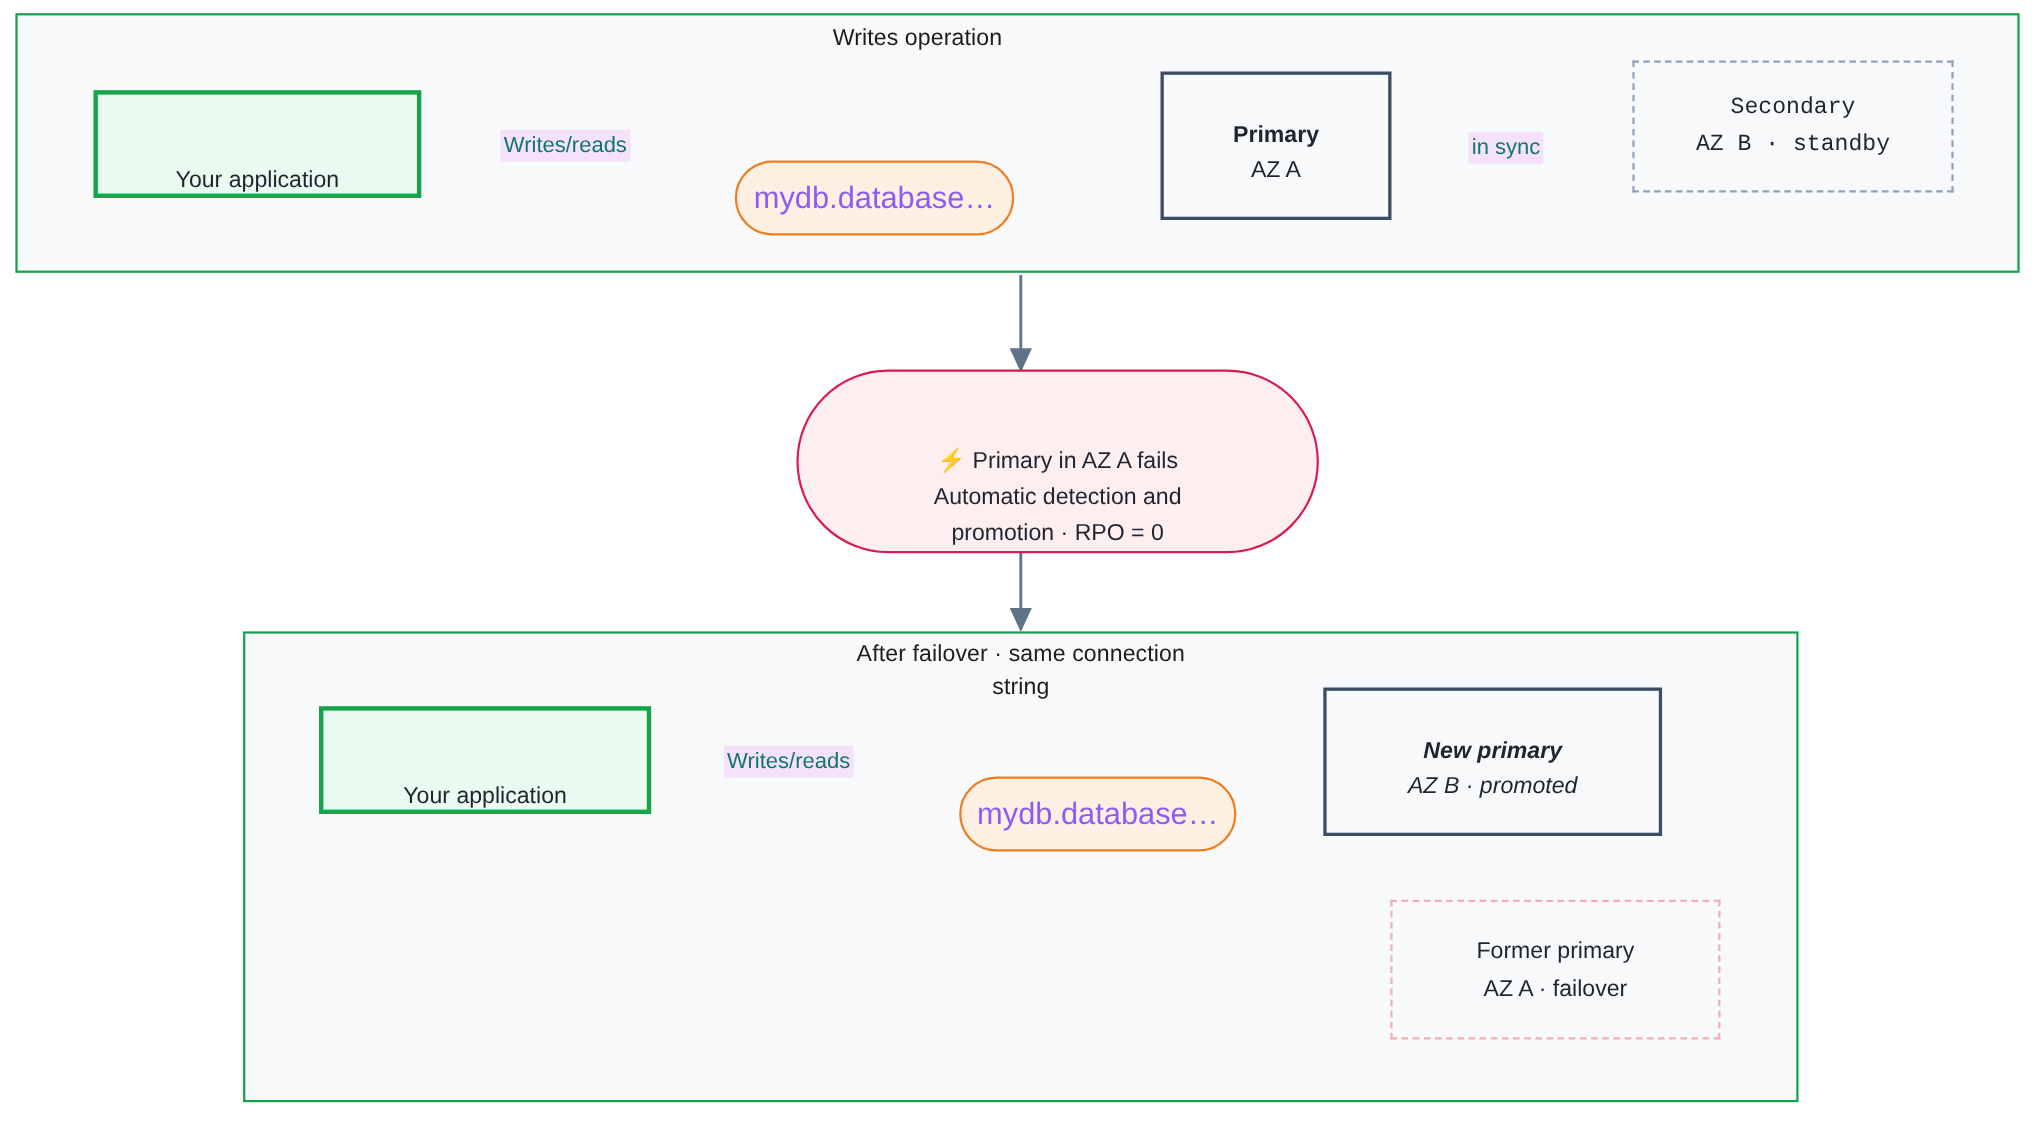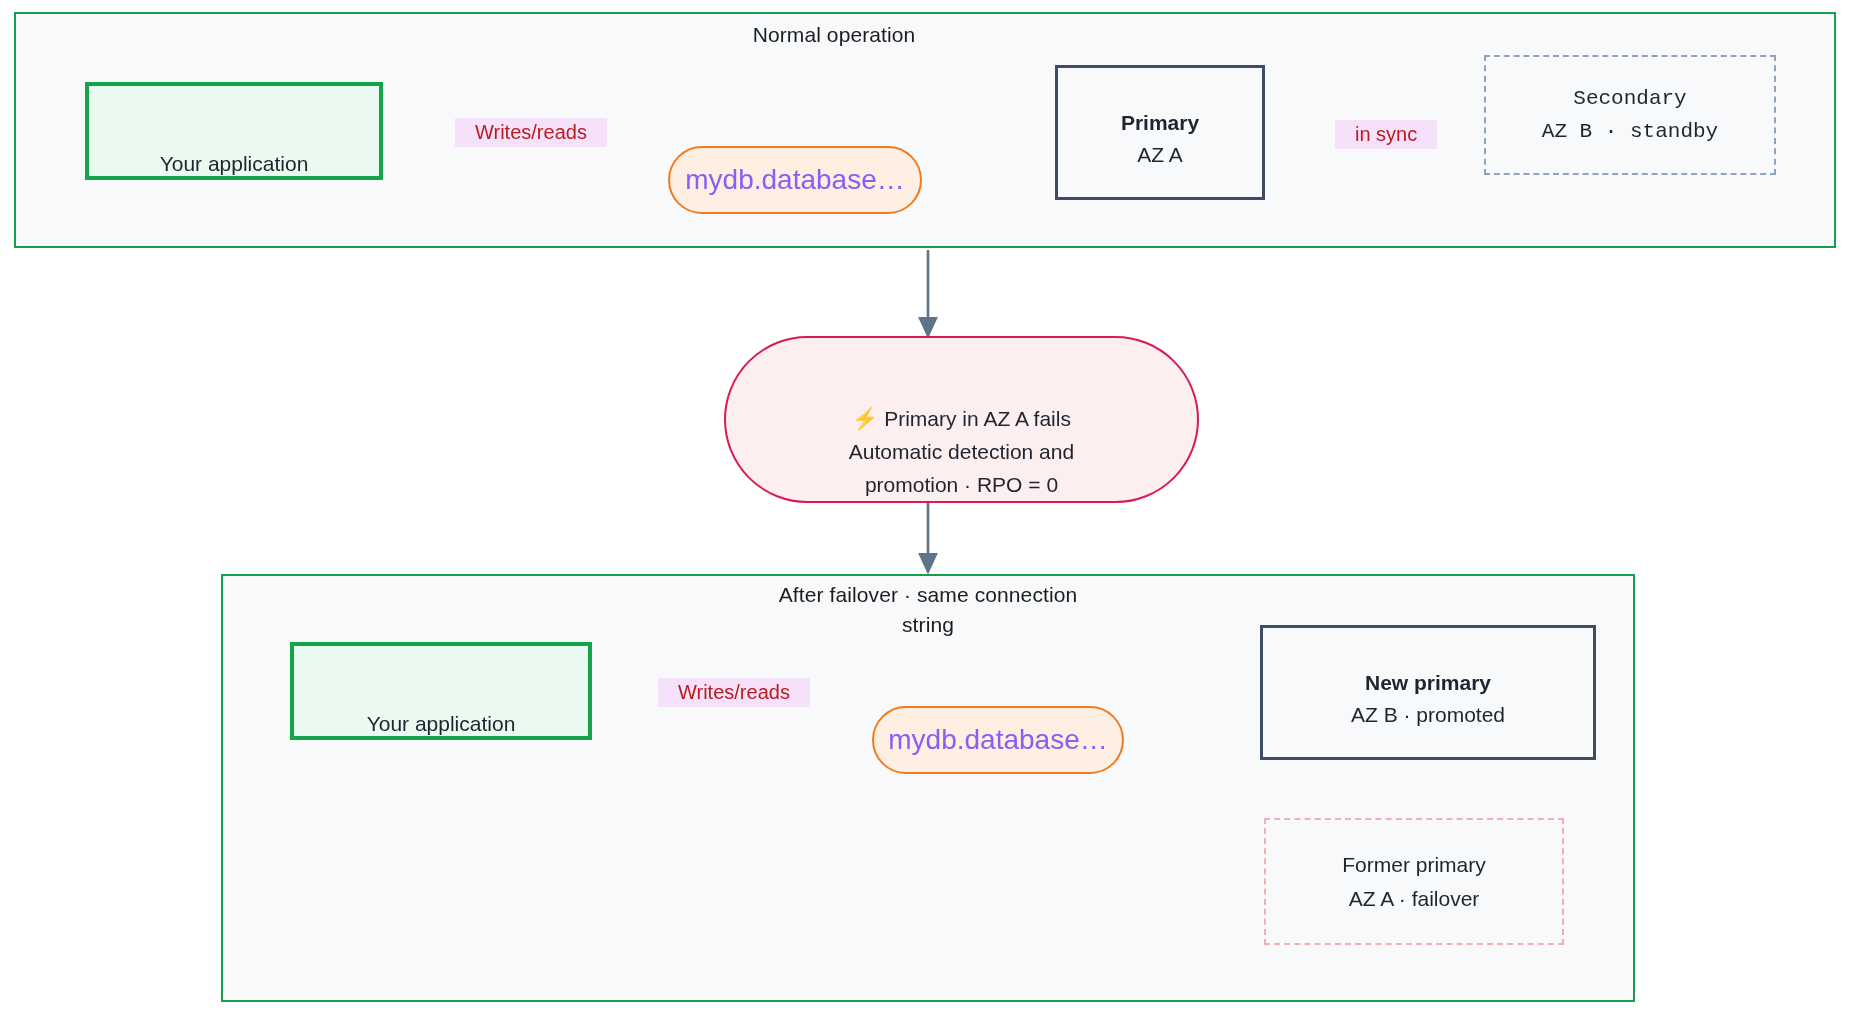--- a/index.html
+++ b/index.html
@@ -104,24 +104,24 @@
     color: #1f2430;
     line-height: 33px;
   }
   .node-fail .fl1 { white-space: nowrap; }
   .node-fail .bolt { color: #f6c52b; margin-right: 6px; }
 
   
   .edge-label {
     position: absolute;
     background: #f6e1fb;
-    color: #b91c1c;
+    color: #0f766e;
     font-size: 20px;
     line-height: 27px;
-    padding: 1px 20px;
+    padding: 1px 3px;
     white-space: nowrap;
     box-sizing: border-box;
   }
 </style>
 </head>
 <body>
 
 <div id="stage">
 
   <svg class="edges" viewBox="0 0 1855 1019">
@@ -140,21 +140,21 @@
     <line x1="928" y1="250" x2="928" y2="336" stroke="#5f7488" stroke-width="2.6" marker-end="url(#arrow)"></line>
 
     <line x1="928" y1="484" x2="928" y2="572" stroke="#5f7488" stroke-width="2.6" marker-end="url(#arrow)"></line>
 
     <line x1="594" y1="692" x2="866" y2="692" stroke="#5f7488" stroke-width="2.6" marker-end="url(#arrow)"></line>
 
     <line x1="1124" y1="692" x2="1255" y2="692" stroke="#5f7488" stroke-width="2.6" marker-end="url(#arrow)"></line>
   </svg>
 
   <div class="panel" style="left:14px; top:12px; width:1822px; height:236px;"></div>
-  <div class="panel-title" style="left:614px; top:20px; width:440px;">Normal operation</div>
+  <div class="panel-title" style="left:614px; top:20px; width:440px;">Writes operation</div>
 
   <div class="node node-app" style="left:85px; top:82px; width:298px; height:98px;">
     <span>Your application</span>
   </div>
 
   <div class="edge-label" style="left:455px; top:118px;">Writes/reads</div>
 
   <div class="node node-pill" style="left:668px; top:98px; width:254px; height:68px;">
     <span>mydb.database…</span>
   </div>
@@ -188,21 +188,21 @@
   <div class="node node-app" style="left:290px; top:642px; width:302px; height:98px;">
     <span>Your application</span>
   </div>
 
   <div class="edge-label" style="left:658px; top:678px;">Writes/reads</div>
 
   <div class="node node-pill" style="left:872px; top:658px; width:252px; height:68px;">
     <span>mydb.database…</span>
   </div>
 
-  <div class="node node-db" style="left:1260px; top:625px; width:336px; height:135px;">
+  <div class="node node-db" style="left:1203px; top:625px; width:308px; height:135px;font-style:italic;">
     <span class="line1">New primary</span>
     <span class="line2">AZ B · promoted</span>
   </div>
 
   <div class="node node-ghost-red" style="left:1264px; top:818px; width:300px; height:127px;">
     <span class="line1">Former primary</span>
     <span class="line2">AZ A · failover</span>
   </div>
 
 </div>

